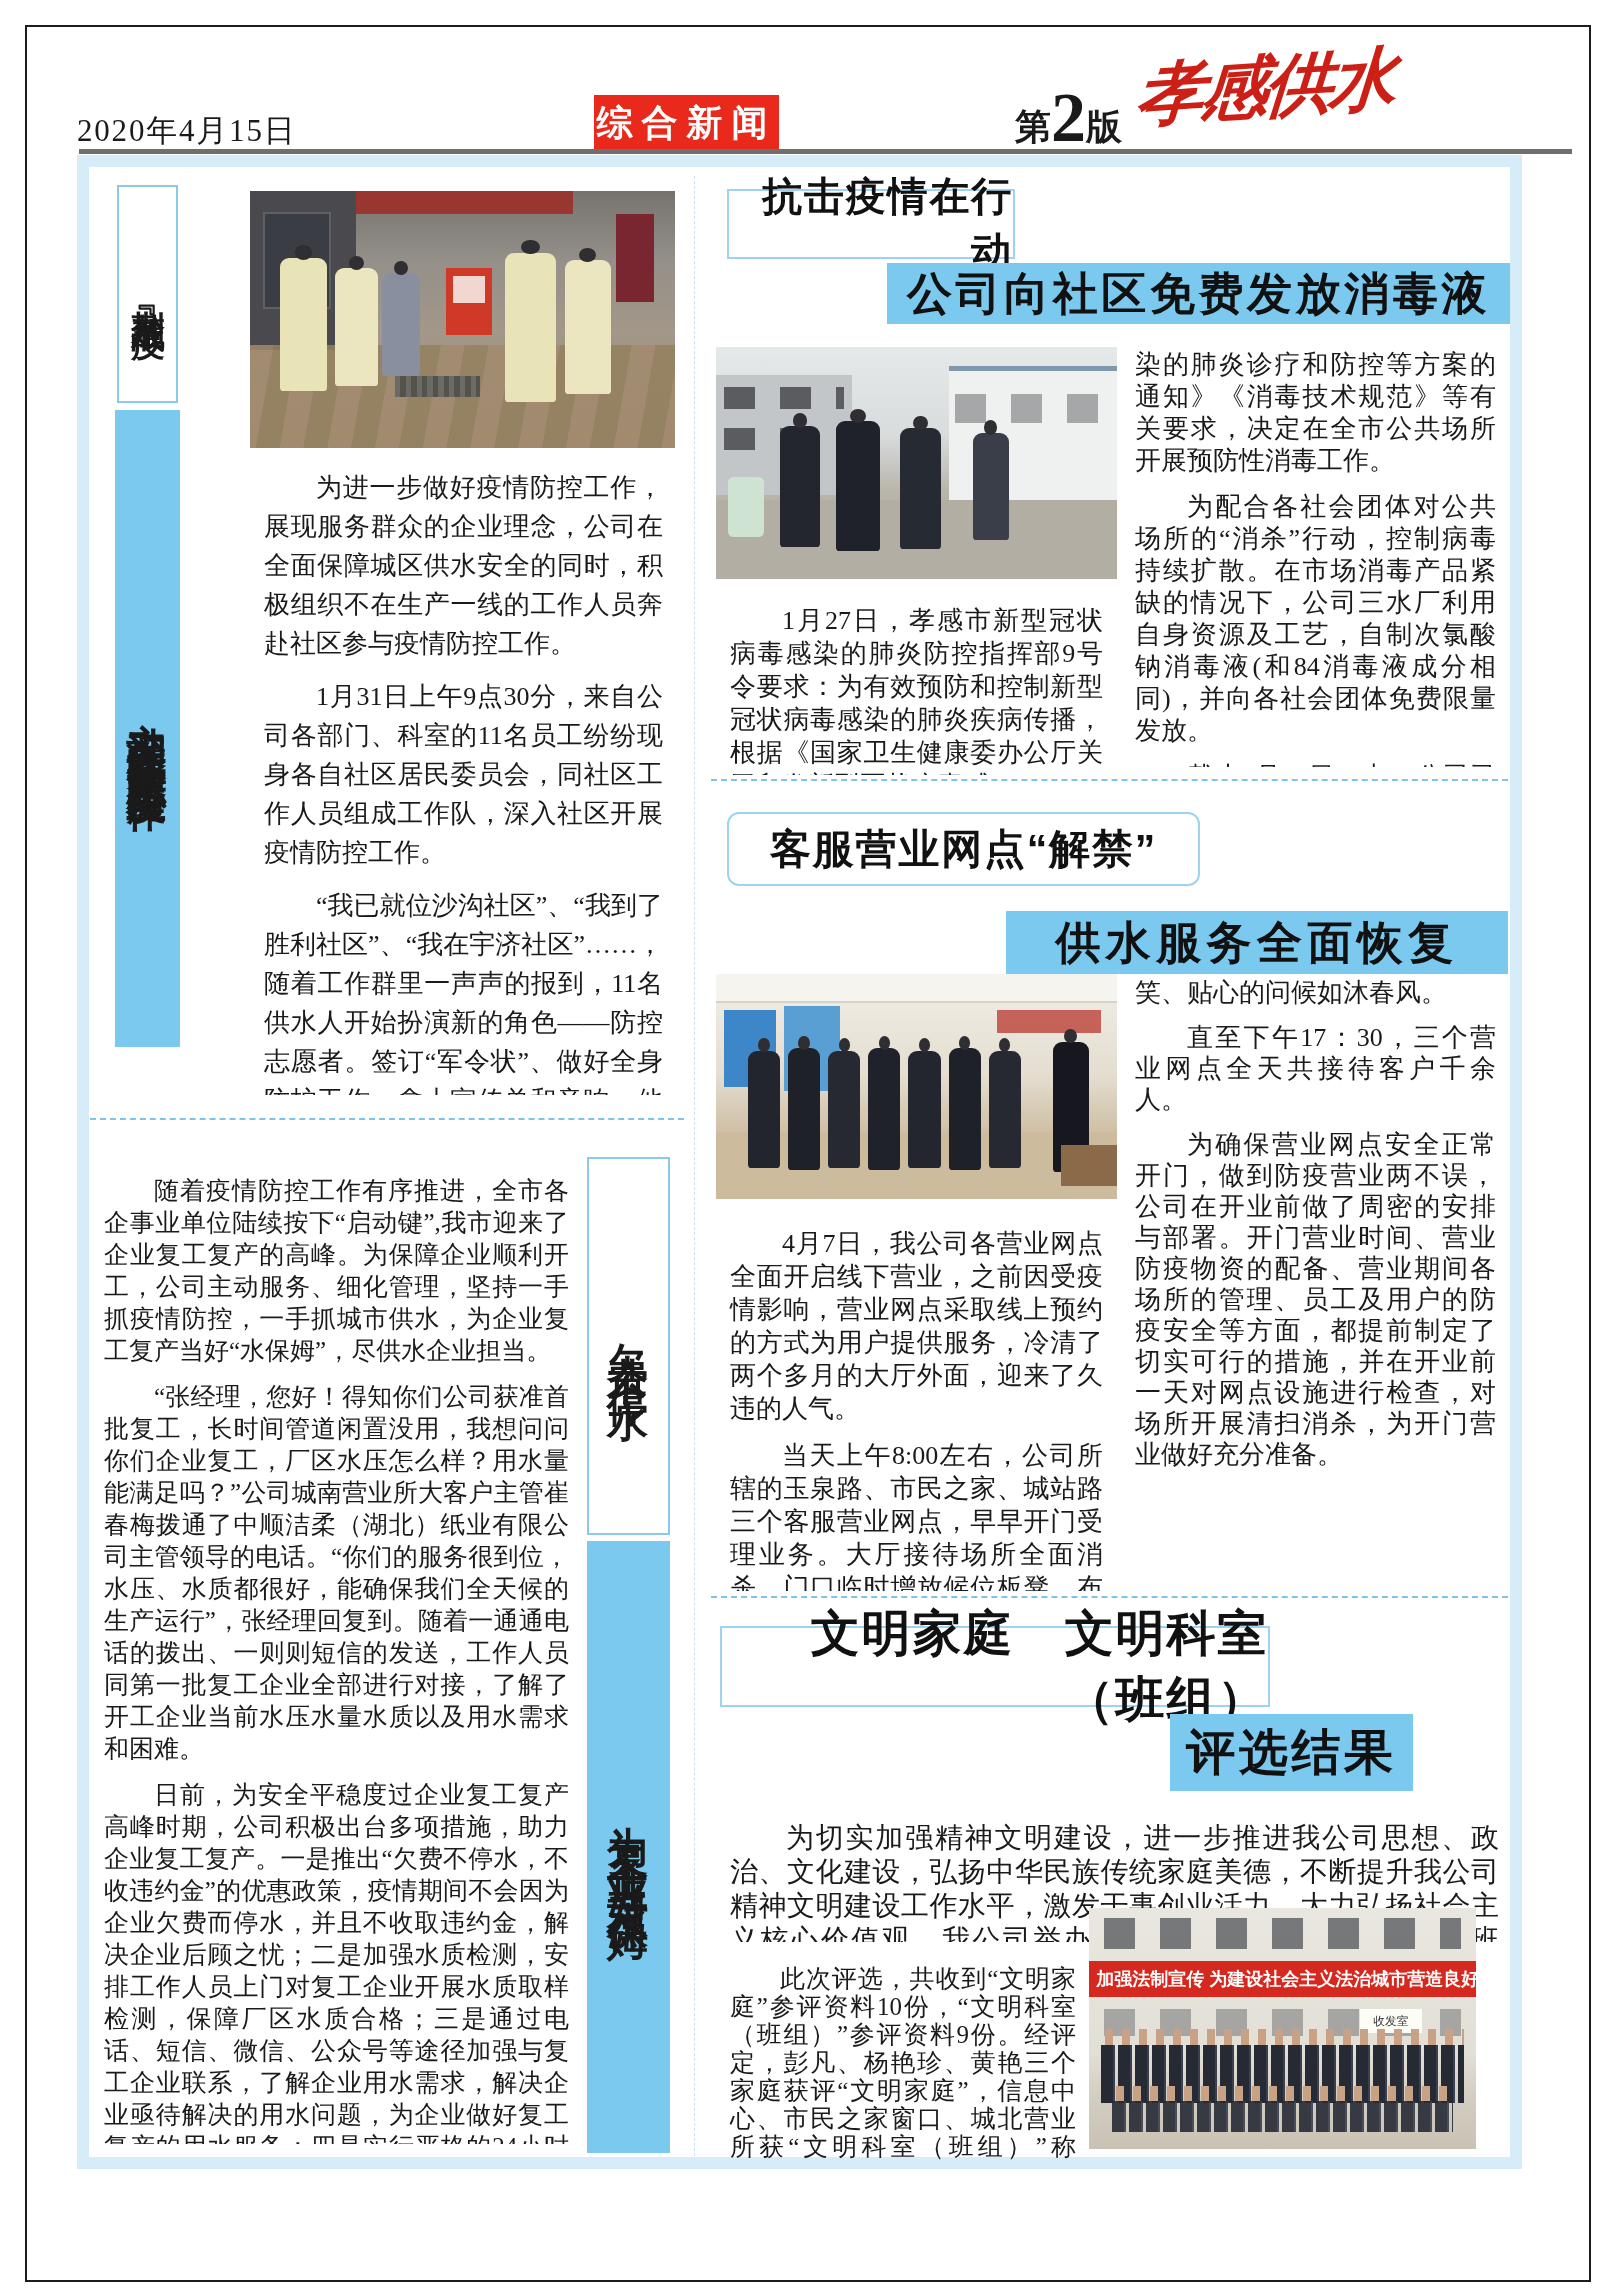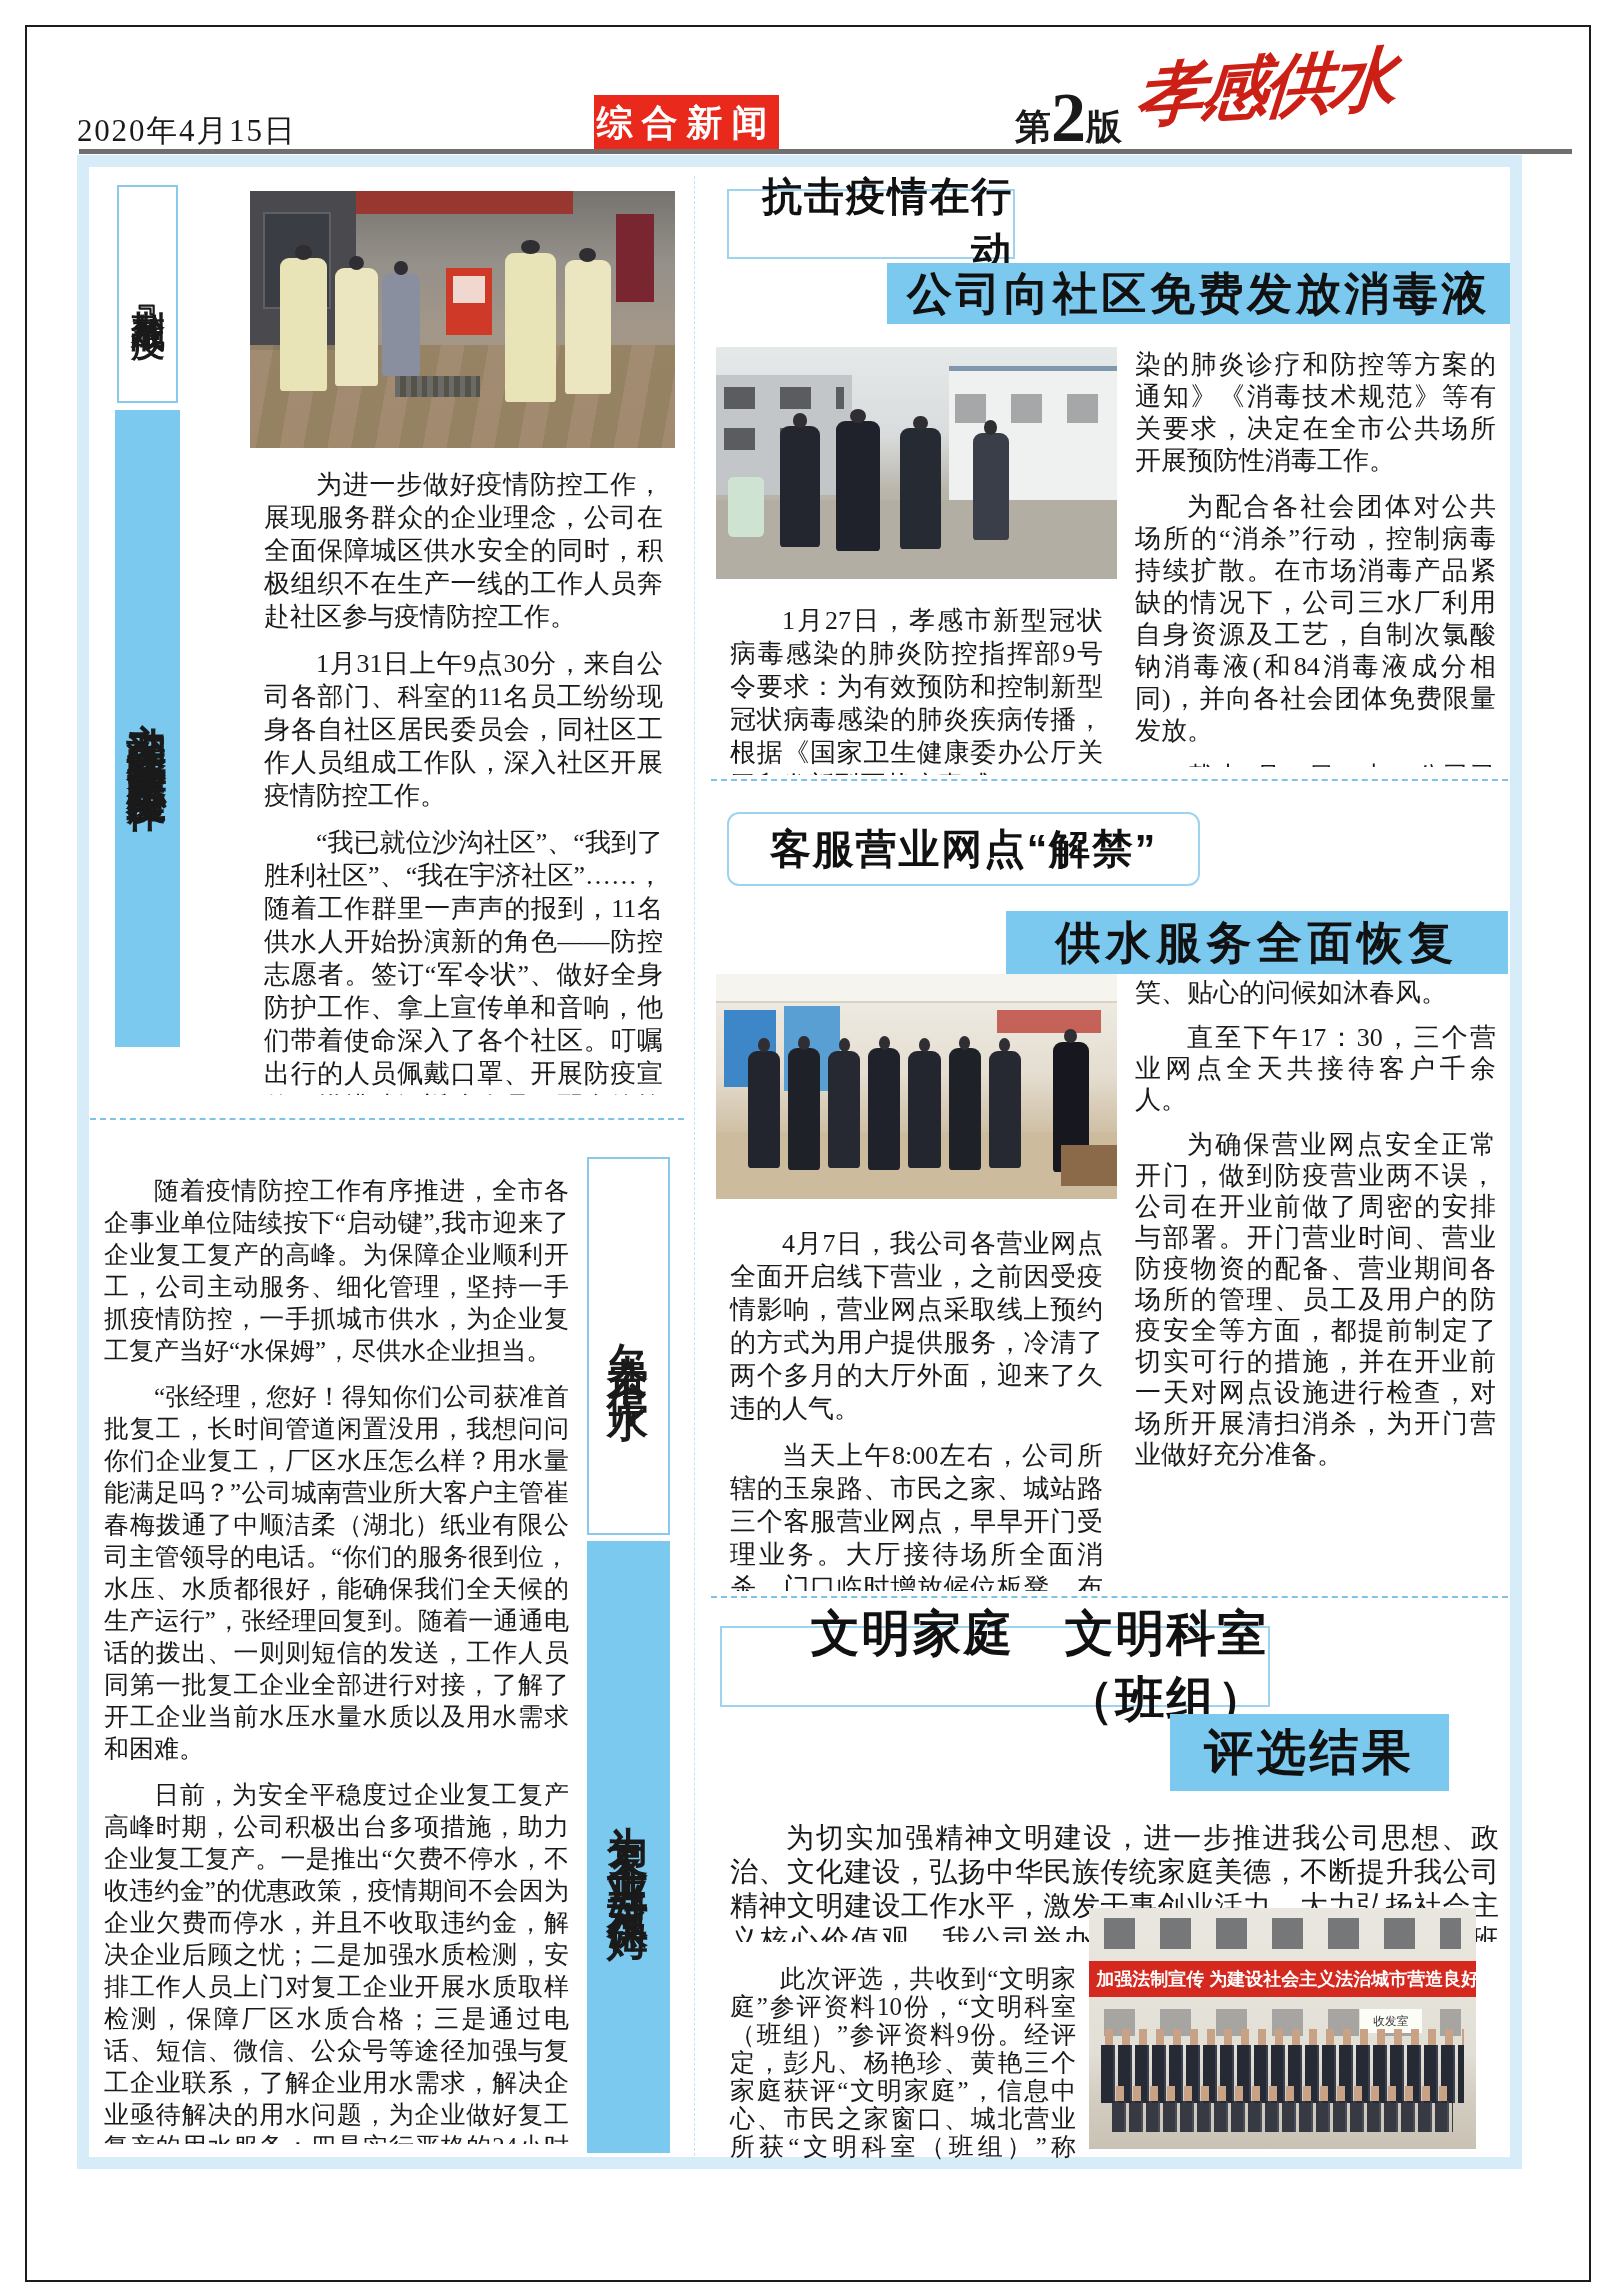--- a/index.html
+++ b/index.html
@@ -27,21 +27,21 @@
   .vwhite{border:2.7px solid #8cc8ec;background:#fff;font-family:"Liberation Sans","DejaVu Sans",sans-serif;font-weight:900;}
   
   .kicker{border:2.7px solid #9ed3f0;background:#fff;display:flex;align-items:center;justify-content:center;
           font-family:"Liberation Sans","DejaVu Sans",sans-serif;font-weight:900;color:#111;box-sizing:border-box;text-align:right;}
   .bluetitle{background:#7cc9ef;display:flex;align-items:center;justify-content:center;
           font-family:"Liberation Sans","DejaVu Sans",sans-serif;font-weight:900;color:#111;box-sizing:border-box;}
   
   .bodytext p{margin:14px;text-indent:2em;text-align:justify;}
   .bodytext p.noindent{text-indent:0;}
   .bodytext{overflow:hidden;}
-  .t-lt1{left:250px;top:454px;width:427px;height:641px;font-size:26px;line-height:33px;}
+  .t-lt1{left:250px;top:454px;width:427px;height:641px;font-size:26px;line-height:39px;}
   .t-lt2{left:90px;top:1161px;width:493px;height:983px;font-size:25px;line-height:32px;}
   .t-r1c1{left:716px;top:590px;width:401px;height:185px;font-size:26px;line-height:33px;}
   .t-r1c2{left:1121px;top:335px;width:389px;height:432px;font-size:26px;line-height:32px;}
   .t-r2c1{left:716px;top:1213px;width:401px;height:378px;font-size:26px;line-height:33px;}
   .t-r2c2{left:1121px;top:963px;width:389px;height:621px;font-size:26px;line-height:31px;}
   .t-r3intro{left:716px;top:1807px;width:797px;height:135px;font-size:28px;line-height:34px;}
   .t-r3c1{left:716px;top:1951px;width:374px;height:209px;font-size:25px;line-height:28px;}
   
   .photo{overflow:hidden;}
   .ph1{left:250px;top:191px;width:425px;height:257px;background:linear-gradient(180deg,#76736e 0%,#95908a 28%,#a39788 55%,#9c8a70 100%);}
@@ -165,21 +165,21 @@
     </div>
   <div class="abs bodytext t-r2c2">
       <p class="noindent">笑、贴心的问候如沐春风。</p>
       <p>直至下午17：30，三个营业网点全天共接待客户千余人。</p>
       <p>为确保营业网点安全正常开门，做到防疫营业两不误，公司在开业前做了周密的安排与部署。开门营业时间、营业防疫物资的配备、营业期间各场所的管理、员工及用户的防疫安全等方面，都提前制定了切实可行的措施，并在开业前一天对网点设施进行检查，对场所开展清扫消杀，为开门营业做好充分准备。</p>
     </div>
 
   <div class="abs hdash" style="left:711px;top:1596px;width:797px;"></div>
 
   <div class="abs kicker" style="left:720px;top:1626px;width:550px;height:81px;font-size:49px;letter-spacing:1.8px;">文明家庭　文明科室（班组）</div>
-  <div class="abs bluetitle" style="left:1170px;top:1714px;width:279px;height:77px;font-size:49px;letter-spacing:3.6px;">评选结果</div>
+  <div class="abs bluetitle" style="left:1170px;top:1714px;width:243px;height:77px;font-size:49px;letter-spacing:3.6px;">评选结果</div>
 
   <div class="abs bodytext t-r3intro">
       <p>为切实加强精神文明建设，进一步推进我公司思想、政治、文化建设，弘扬中华民族传统家庭美德，不断提升我公司精神文明建设工作水平，激发干事创业活力，大力弘扬社会主义核心价值观，我公司举办了“文明家庭”、“文明科室（班组）”评选活动。</p>
     </div>
   <div class="abs bodytext t-r3c1">
       <p>此次评选，共收到“文明家庭”参评资料10份，“文明科室（班组）”参评资料9份。经评定，彭凡、杨艳珍、黄艳三个家庭获评“文明家庭”，信息中心、市民之家窗口、城北营业所获“文明科室（班组）”称号。</p>
     </div>
 
   <div class="abs photo ph4">
     <div class="abs winrow" style="left:4%;top:4%;width:92%;height:13%;opacity:.8;"></div>

